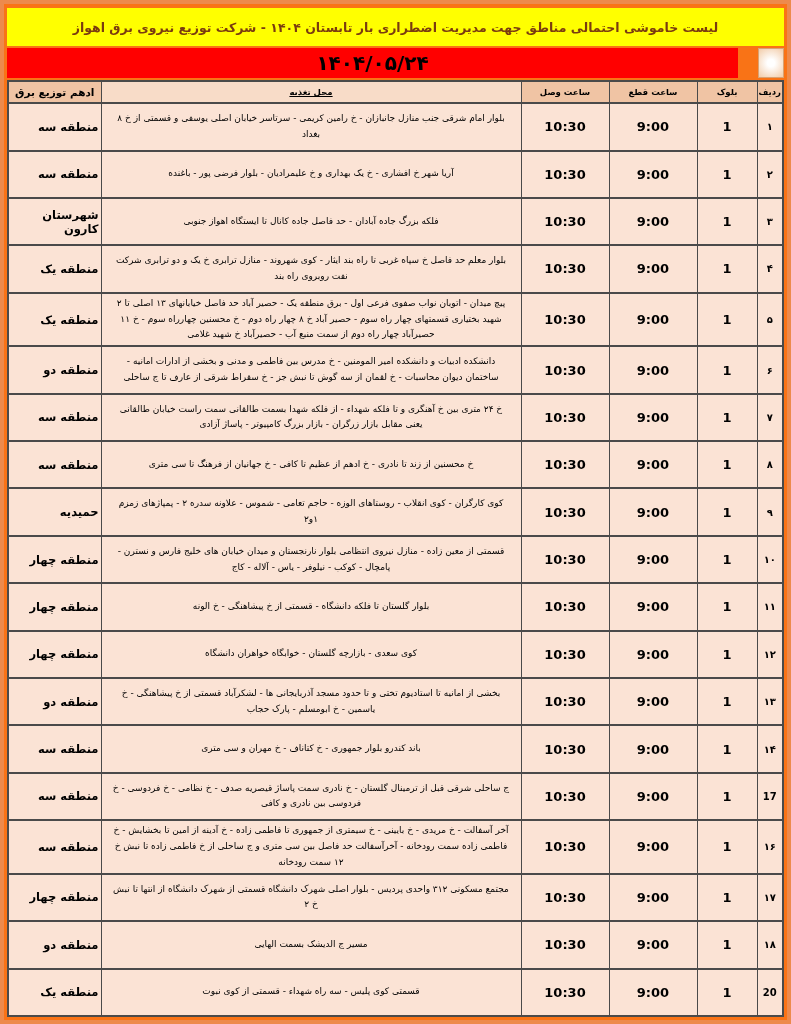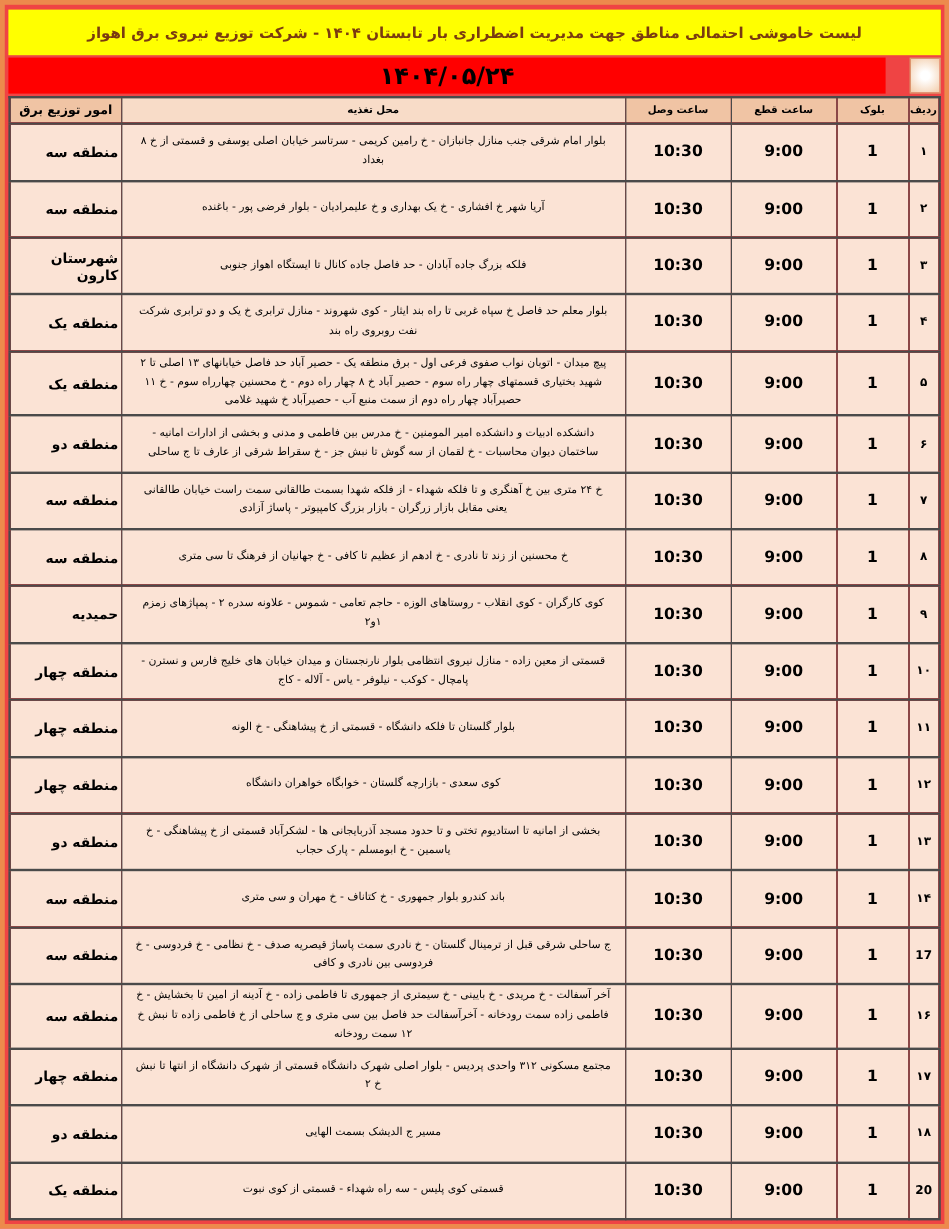--- a/index.html
+++ b/index.html
@@ -15,21 +15,21 @@
   *{box-sizing:border-box;margin:0;padding:0;}
   html,body{background:#fff;}
   body{
     width:791px;height:1024px;
     font-family:"DejaVu Sans",sans-serif;
     color:#000;
   }
   .page{
     width:791px;height:1024px;
     border:4px solid var(--frame);
-    background:#ef4444;
+    background:#f97316;
     padding:4px 3px 3px 3px;
     display:flex;flex-direction:column;
   }
   .title-bar{
     background:var(--title-bg);
     min-height:38px;
     display:flex;align-items:center;justify-content:center;
     font-weight:bold;font-size:12.5px;color:var(--title-ink);
     padding:4px 30px;text-align:center;flex:0 0 auto;
   }
@@ -61,21 +61,21 @@
   col.c-loc{width:auto;}
   col.c-district{width:93px;}
   td{
     border:1px solid var(--grid);
     text-align:center;vertical-align:middle;
     overflow:hidden;
   }
   tr{border-bottom:2px solid var(--grid);}
   tr.head-row{height:22px;}
   tr.head-row td{background:var(--head-bg);font-weight:bold;font-size:8.5px;padding:2px;}
-  tr.head-row td.h-loc{background:var(--head-light-bg);}
+  tr.head-row td.h-loc{background:var(--head-light-bg);text-decoration:underline;}
   tr.head-row td.h-district{font-size:10.5px;}
   tr.data-row{height:47px;}
   tr.data-row td{background:var(--row-bg);}
   td.cell-num{font-size:10px;font-weight:bold;}
   td.cell-block{font-size:13px;font-weight:bold;}
   td.cell-time{font-size:13px;font-weight:bold;}
   td.cell-loc{font-size:9px;line-height:1.75;padding:2px 10px;}
   td.cell-district{font-size:11.5px;font-weight:bold;padding:2px;text-align:right;}
 </style>
 </head>
@@ -101,21 +101,21 @@
         <col class="c-loc">
         <col class="c-district">
     </colgroup>
     <tbody>
       <tr class="head-row">
         <td class="h-num">ردیف</td>
         <td class="h-block">بلوک</td>
         <td class="h-cut">ساعت قطع</td>
         <td class="h-recon">ساعت وصل</td>
         <td class="h-loc">محل تغذیه</td>
-        <td class="h-district">امور توزیع برق</td>
+        <td class="h-district">ادهم توزیع برق</td>
       </tr>
     <tr class="data-row">
     <td class="cell-num">۱</td>
     <td class="cell-block">1</td>
     <td class="cell-time">9:00</td>
     <td class="cell-time">10:30</td>
     <td class="cell-loc">بلوار امام شرقی جنب منازل جانبازان - خ رامین کریمی - سرتاسر خیابان اصلی یوسفی و قسمتی از خ ۸ بغداد</td>
     <td class="cell-district">منطقه سه</td>
   </tr>
         <tr class="data-row">

